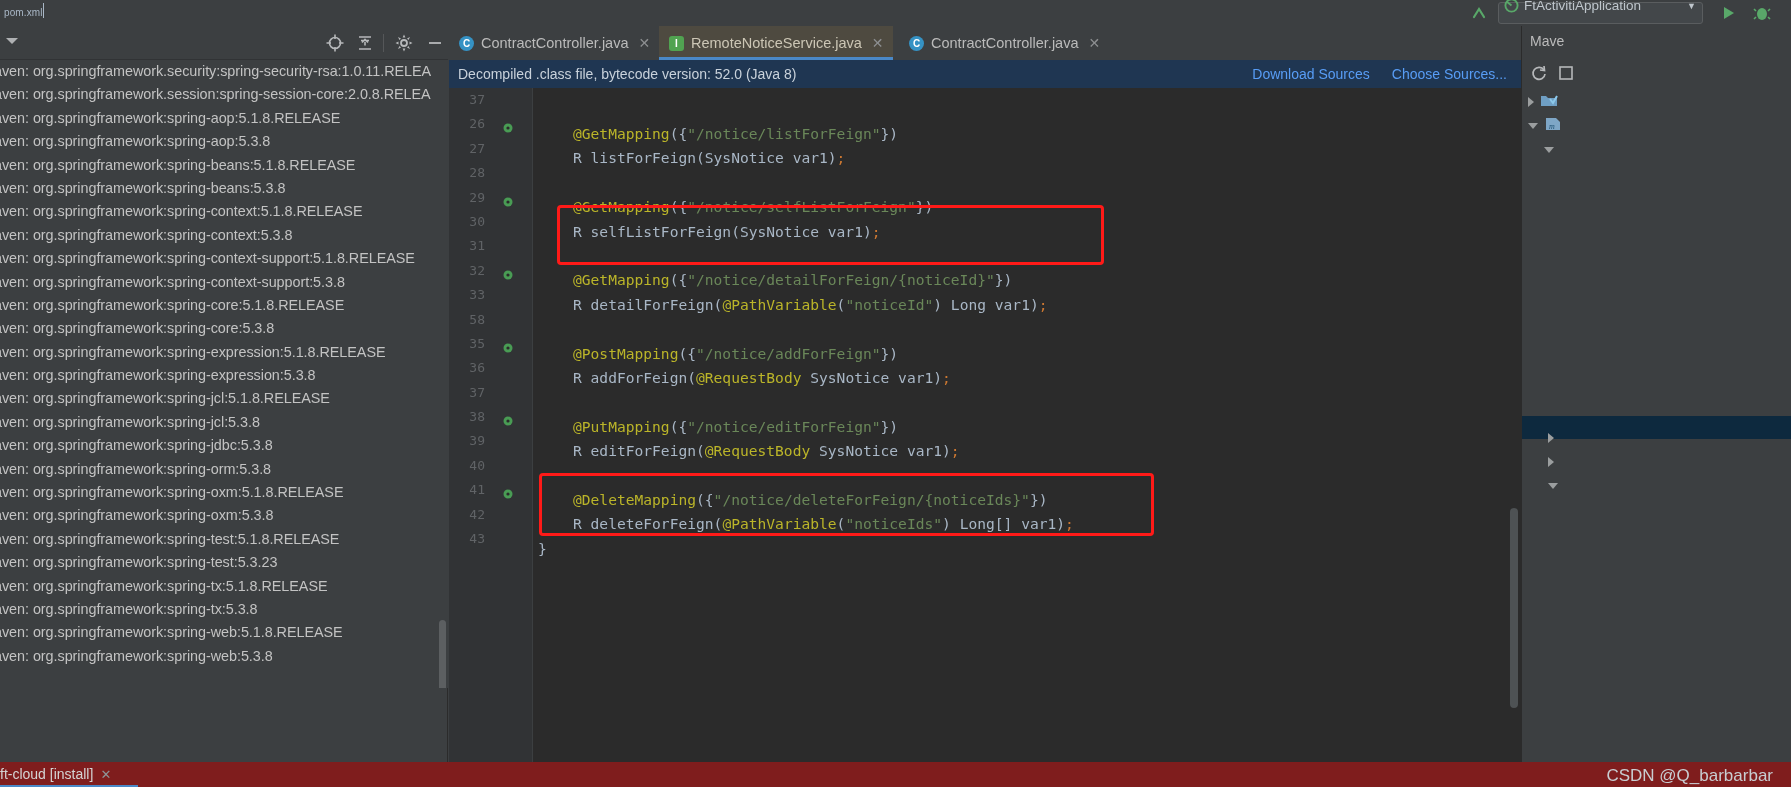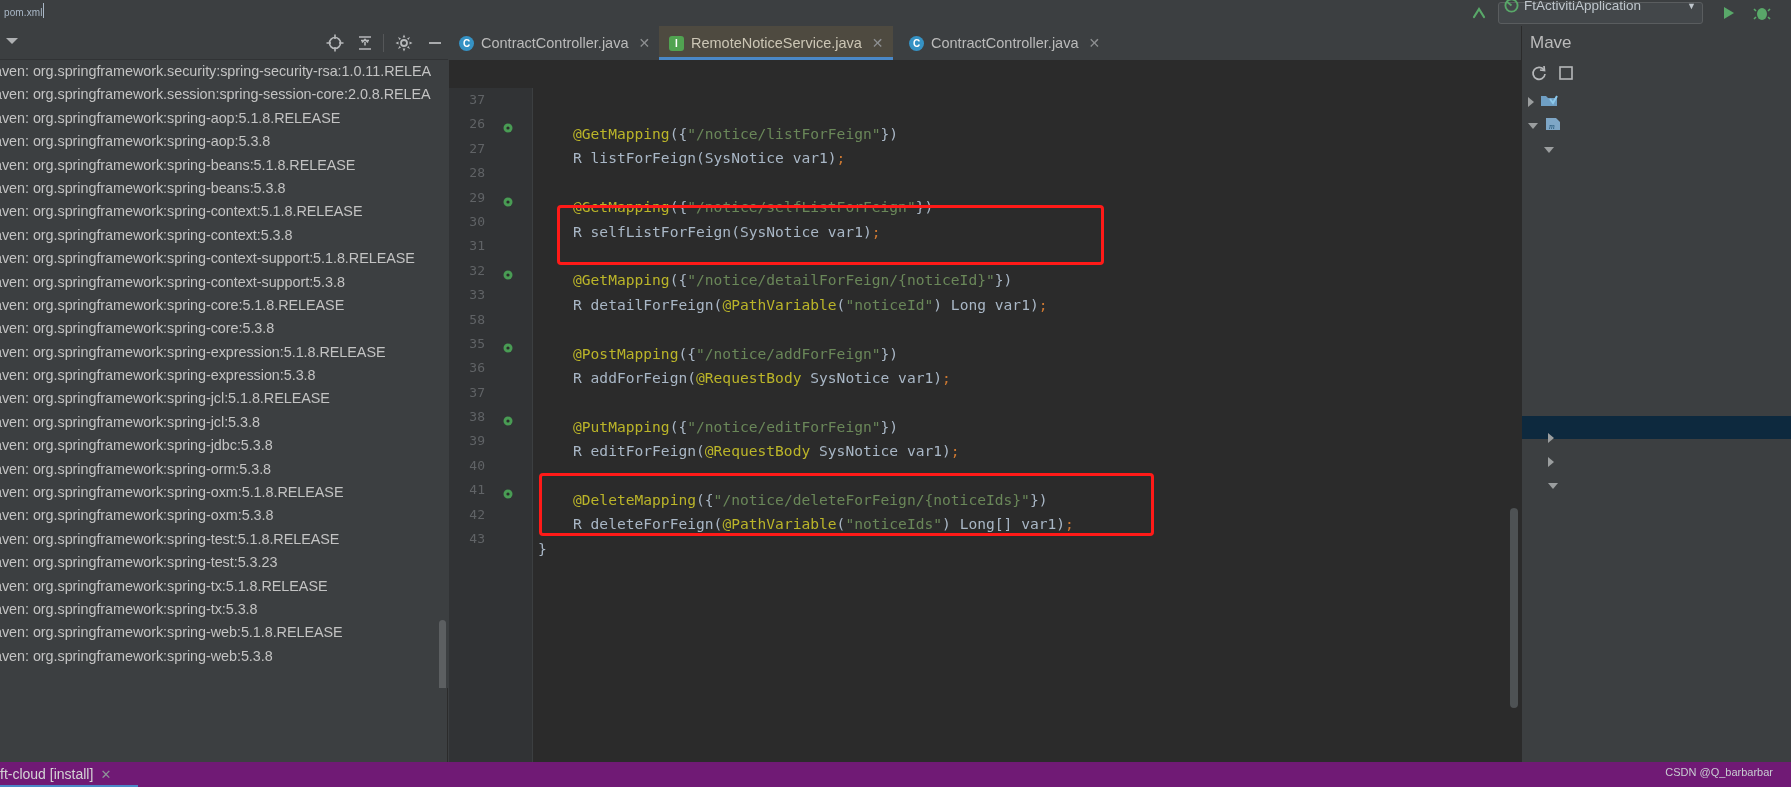--- a/index.html
+++ b/index.html
@@ -168,55 +168,55 @@
   }
 
   
   .right-panel{
     position:absolute; left:1521px; top:26px; width:270px; height:736px;
     background:#3c3f41;
     border-left:1px solid #2b2b2b;
   }
   .rp-title{
     position:absolute; left:8px; top:7px;
-    font-size:17px; color:#bbbbbb;text-align:right;
+    font-size:14px; color:#bbbbbb;text-align:right;
   }
   .rp-toolrow{
     position:absolute; left:0; top:34px; width:270px; height:30px;
     display:flex; align-items:center; gap:10px; padding-left:8px;
   }
   .rp-tree{
     position:absolute; left:0; top:64px; width:270px; height:400px;
   }
   .tree-row{ display:flex; align-items:center; height:24px; gap:6px; padding-left:6px;}
   .tri-r{ width:0;height:0;border-top:5px solid transparent;border-bottom:5px solid transparent;border-left:6px solid #9b9e9f;}
   .tri-d{ width:0;height:0;border-left:5px solid transparent;border-right:5px solid transparent;border-top:6px solid #9b9e9f;}
   .rp-hl{
     position:absolute; left:0; top:326px; width:270px; height:23px;
     background:#0d293e;
   }
   .rp-lower{ position:absolute; left:0; top:400px; width:270px;}
 
   
   .bottombar{
     position:absolute; left:0; top:762px; width:1791px; height:25px;
-    background:#701a75;
+    background:#7f1d1d;
   }
   .bb-item{
     position:absolute; left:0px; top:4px;
     font-size:14px; color:#d4d4d4;
     display:flex; align-items:center; gap:7px;
   }
   .bb-item .bclose{ color:#8d9498; font-size:13px;}
   .bb-underline{
     position:absolute; left:0px; top:23px; width:138px; height:2px; background:#4a88c7;
   }
   .watermark{
     position:absolute; right:18px; top:4px;
-    font-size:11px; color:#c8cdd1;
+    font-size:17px; color:#c8cdd1;
   }
 </style>
 </head>
 <body>
 
 <div id="app">
 
   <div class="topbar">
     <div class="breadcrumb"><span>pom.xml</span><span class="caret-bar"></span></div>
 
@@ -326,20 +326,27 @@
             <span class="tclose">✕</span>
           </div>
           <div class="tab" style="left: 450px;">
             <span class="cls-ico cls-c">C</span>
             <span>ContractController.java</span>
             <span class="tclose">✕</span>
           </div>
         </div>
     </div>
 
+    <div class="notice-bar">
+      <span>Decompiled .class file, bytecode version: 52.0 (Java 8)</span>
+      <span class="notice-actions">
+        <span>Download Sources</span>
+        <span>Choose Sources...</span>
+      </span>
+    </div>
 
     <div class="code-area">
       <div class="gutter">
         <div id="gutter-host">
             <div class="gutter-line">37</div>
             <div class="gutter-line">26<span class="impl-mark"><svg width="11" height="11" viewBox="0 0 11 11">
                   <circle cx="5" cy="5" r="4.5" fill="#499c54"></circle>
                   <circle cx="5" cy="5" r="1.6" fill="#2b2b2b"></circle>
                 </svg></span></div>
             <div class="gutter-line">27</div>

